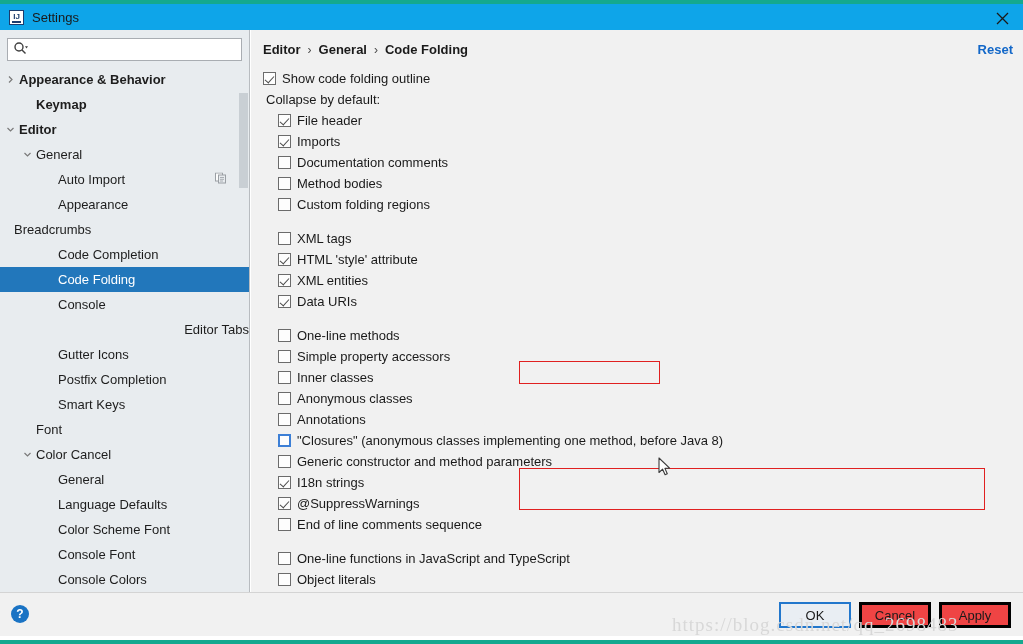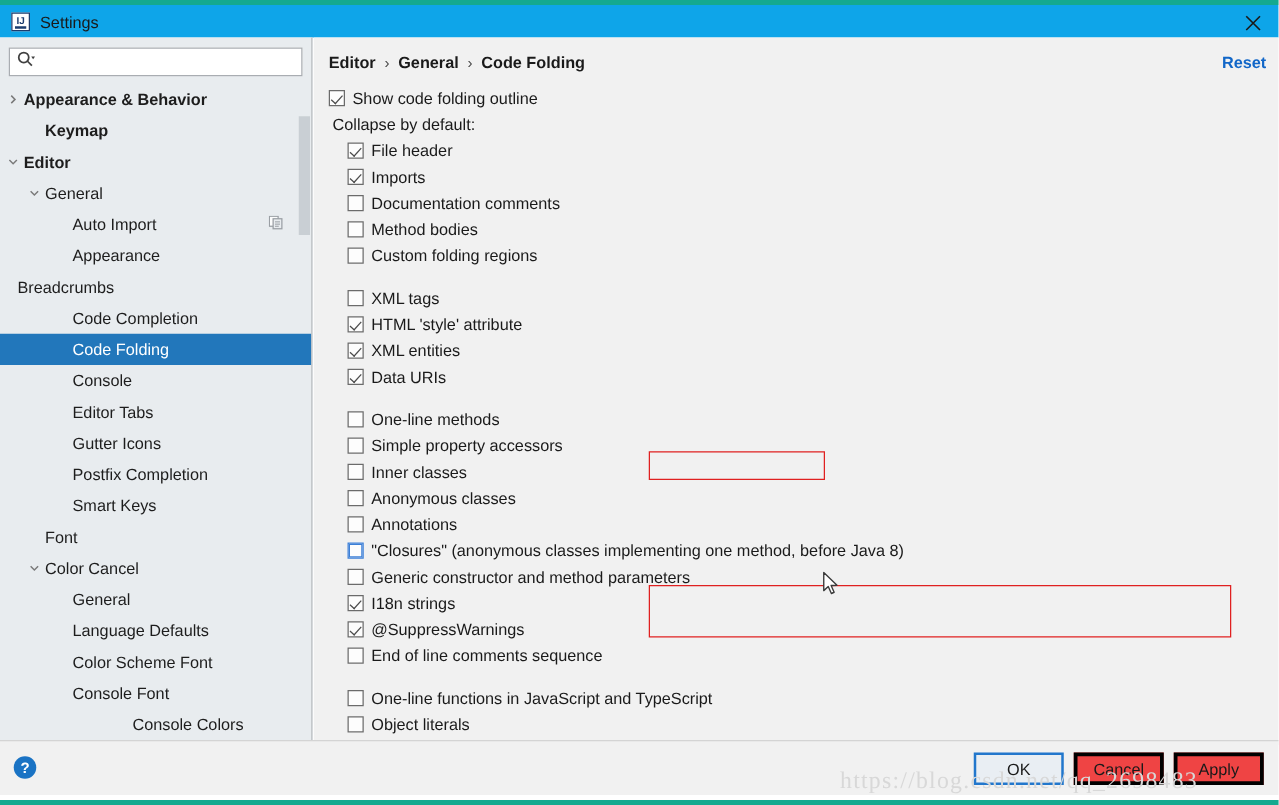--- a/index.html
+++ b/index.html
@@ -289,21 +289,21 @@
           <span>Code Completion</span>
         </div>
         <div class="tree-row sel" style="padding-left: 44px;">
           <span class="tw empty"></span>
           <span>Code Folding</span>
         </div>
         <div class="tree-row" style="padding-left: 44px;">
           <span class="tw empty"></span>
           <span>Console</span>
         </div>
-        <div class="tree-row" style="padding-left: 44px;">
+        <div class="tree-row" style="padding-left: 44px; justify-content: space-between;">
           <span class="tw empty"></span>
           <span>Editor Tabs</span>
         </div>
         <div class="tree-row" style="padding-left: 44px;">
           <span class="tw empty"></span>
           <span>Gutter Icons</span>
         </div>
         <div class="tree-row" style="padding-left: 44px;">
           <span class="tw empty"></span>
           <span>Postfix Completion</span>
@@ -333,21 +333,21 @@
           <span>Language Defaults</span>
         </div>
         <div class="tree-row" style="padding-left: 44px;">
           <span class="tw empty"></span>
           <span>Color Scheme Font</span>
         </div>
         <div class="tree-row" style="padding-left: 44px;">
           <span class="tw empty"></span>
           <span>Console Font</span>
         </div>
-        <div class="tree-row" style="padding-left: 44px; gap: 48px;">
+        <div class="tree-row" style="padding-left: 44px;">
           <span class="tw empty"></span>
           <span>Console Colors</span>
         </div>
       </div>
     <div class="sb-track">
       <div class="sb-thumb"></div>
     </div>
   </div>
 
   <div class="content">

